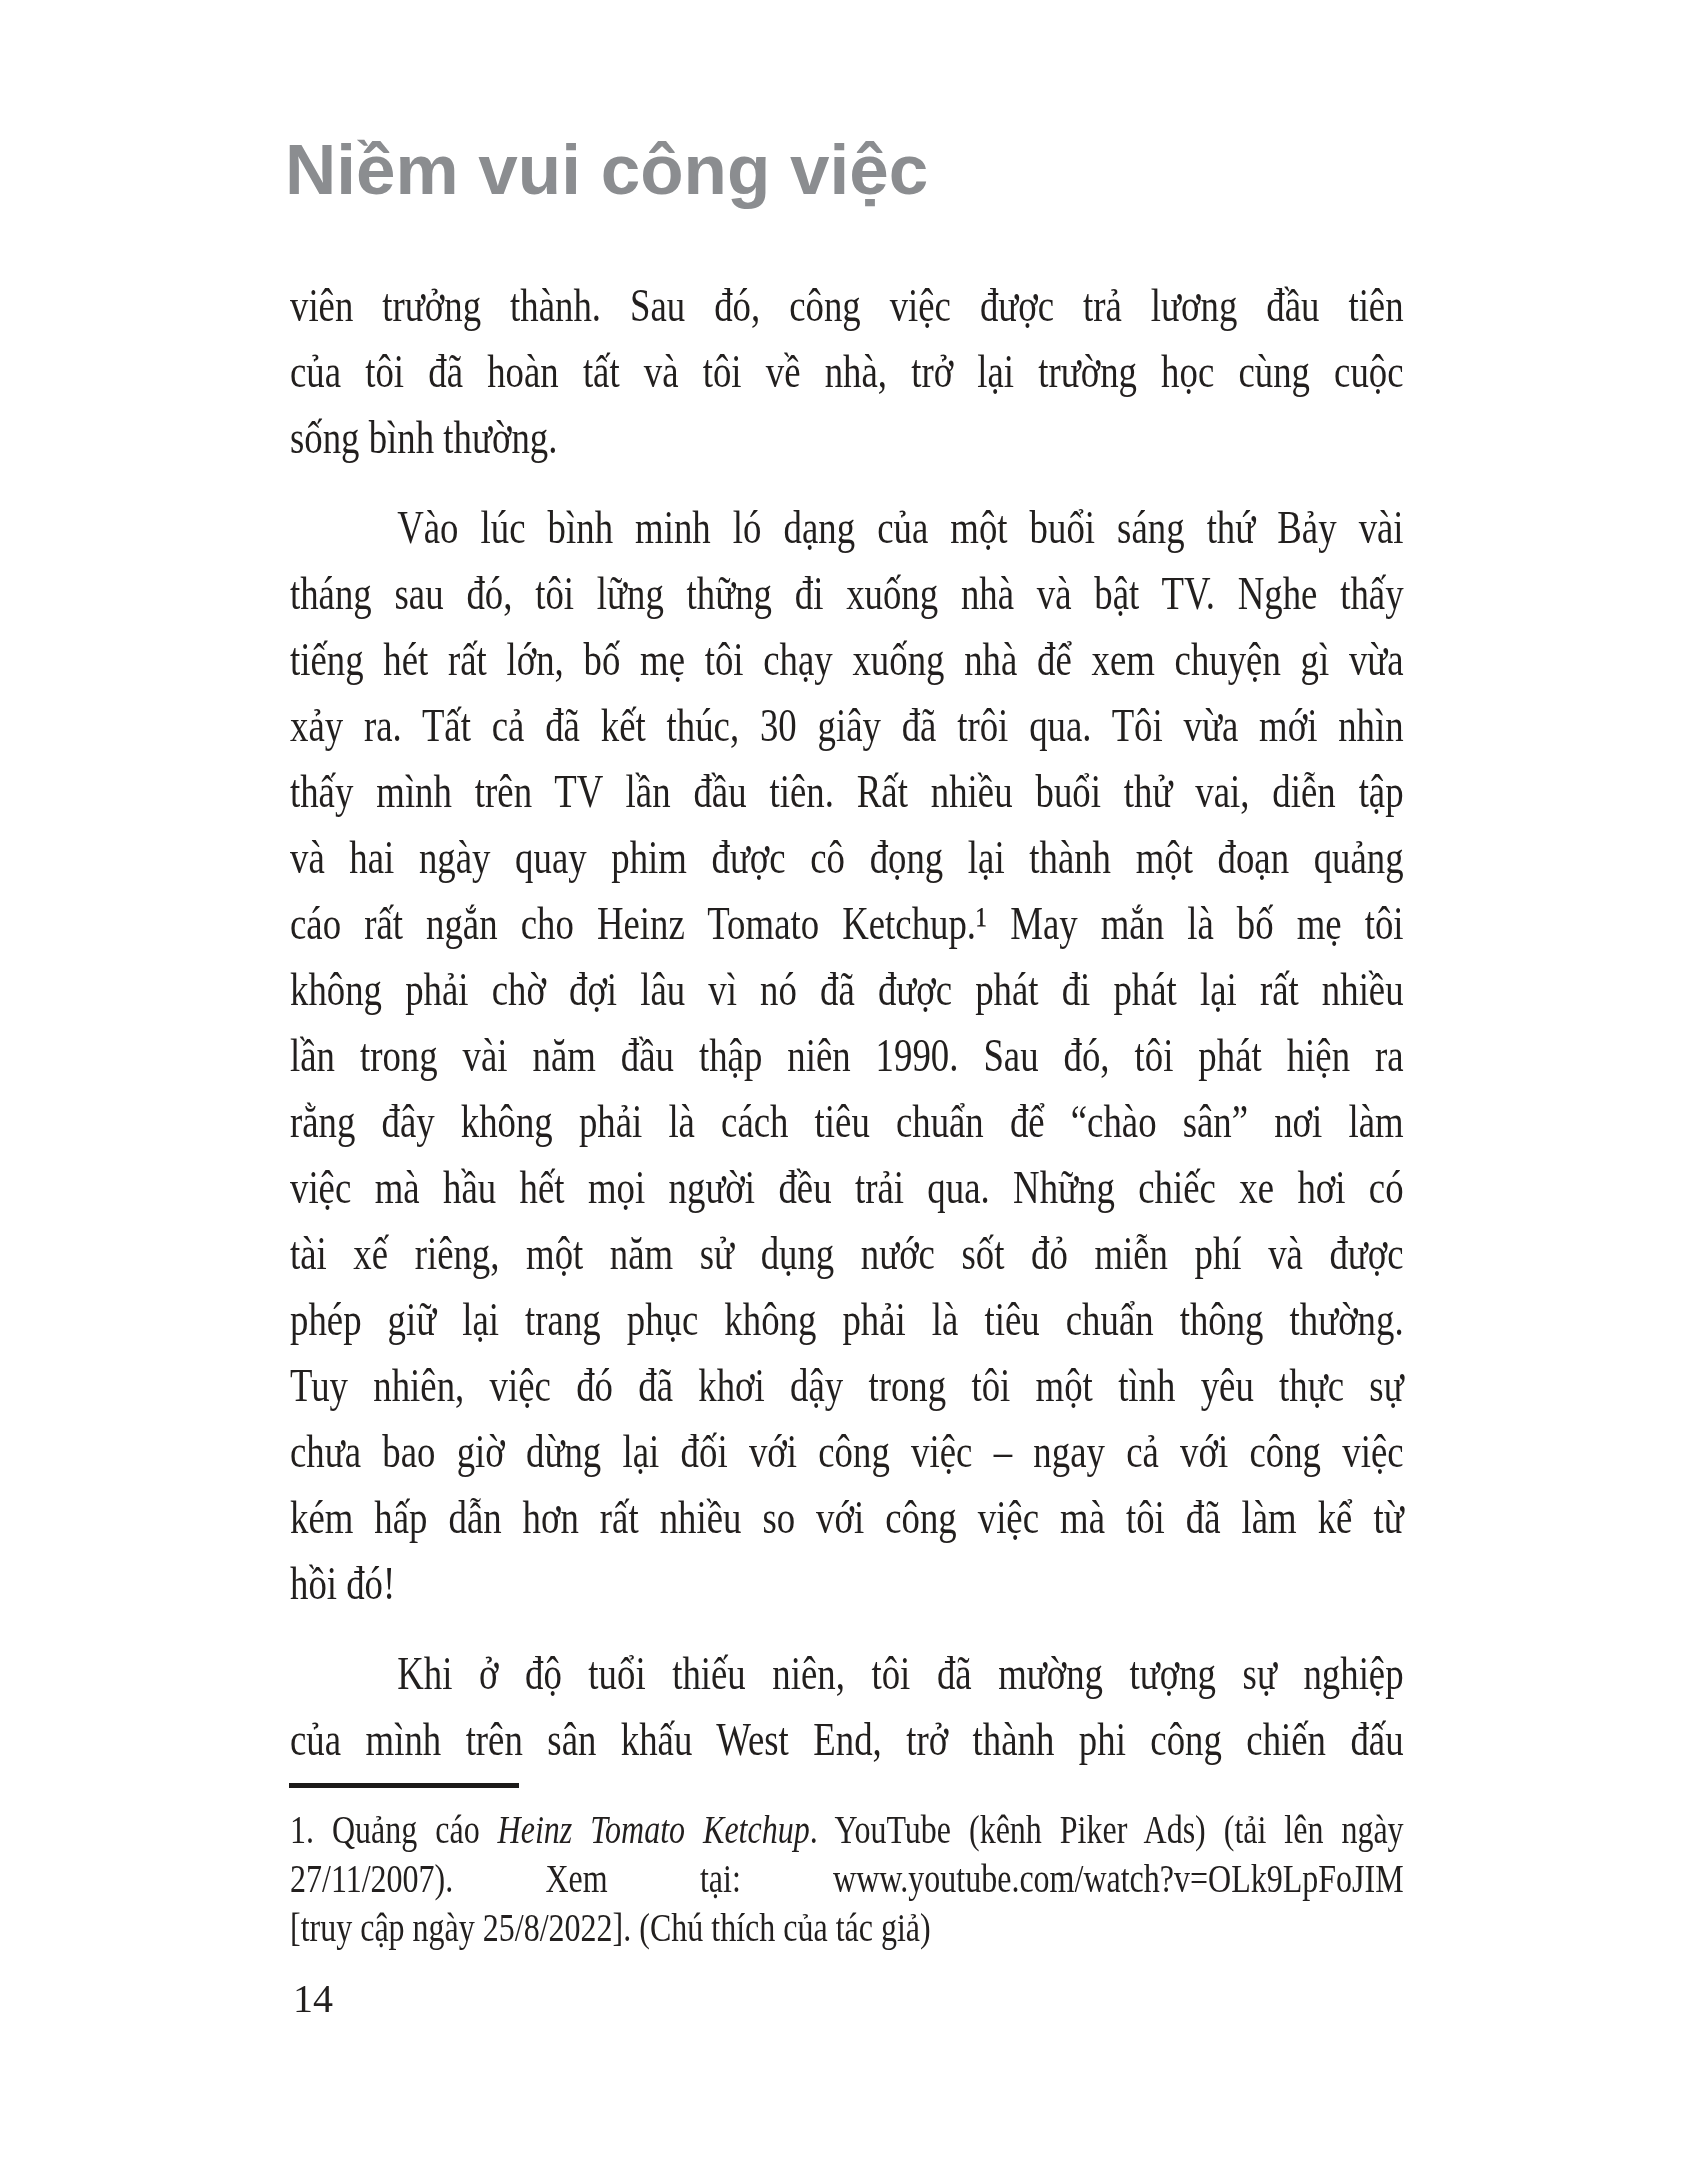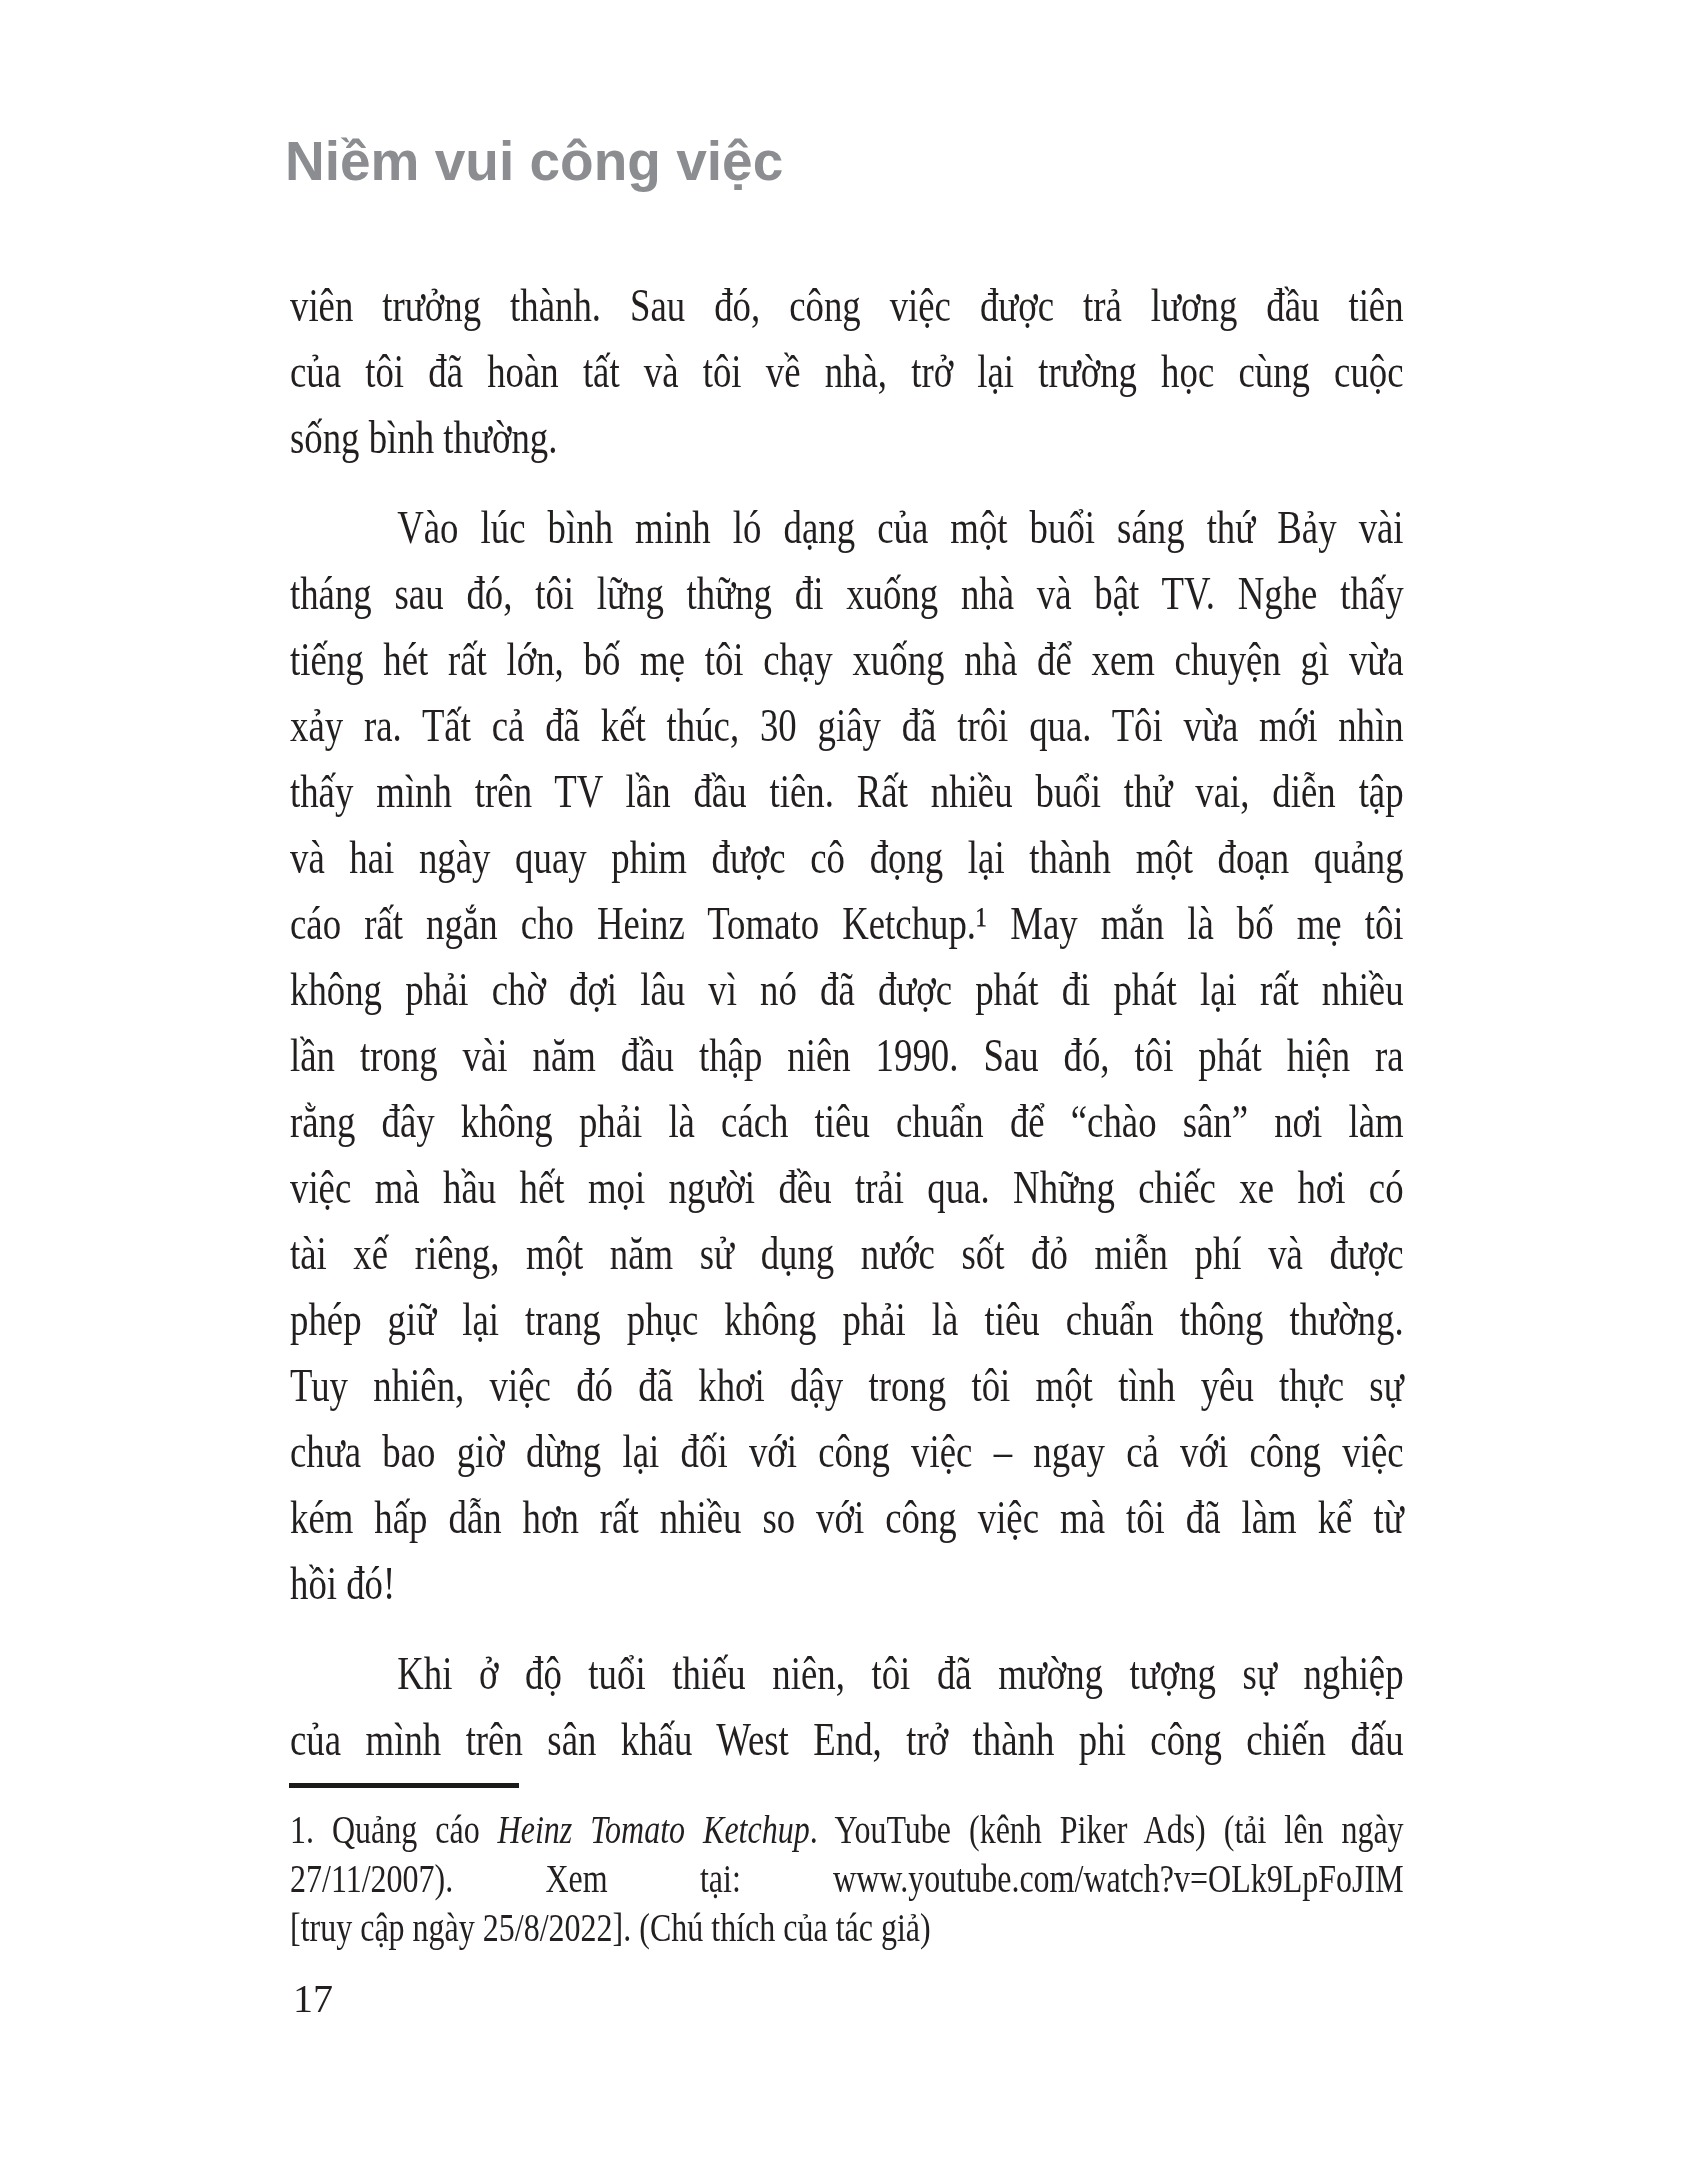--- a/index.html
+++ b/index.html
@@ -11,21 +11,21 @@
     font-family: "Liberation Serif", "DejaVu Serif", serif;
     color: #221f1e;
     overflow: hidden;
   }
   .running-header {
     position: absolute;
     left: 285px;
     top: 129px;
     font-family: "Liberation Sans", "DejaVu Sans", sans-serif;
     font-weight: bold;
-    font-size: 55px;
+    font-size: 71px;
     letter-spacing: 0px;
     color: #8b8d90;
     white-space: nowrap;
   }
   .body-text {
     position: absolute;
     left: 290px;
     top: 273px;
     width: 1392px;
     transform: scaleX(0.8);
@@ -115,16 +115,16 @@
   </div>
 
   <div class="footnote-rule"></div>
 
   <div class="footnote">
     <div class="fline"><span>1. Quảng cáo </span><span class="fn-italic">Heinz Tomato Ketchup</span><span>. YouTube (kênh Piker Ads) (tải lên ngày</span></div>
     <div class="fline">27/11/2007). Xem tại: www.youtube.com/watch?v=OLk9LpFoJIM</div>
     <div class="fline last">[truy cập ngày 25/8/2022]. (Chú thích của tác giả)</div>
   </div>
 
-  <div class="page-number">17</div>
+  <div class="page-number">14</div>
 
 </div>
 
 
 </body></html>

